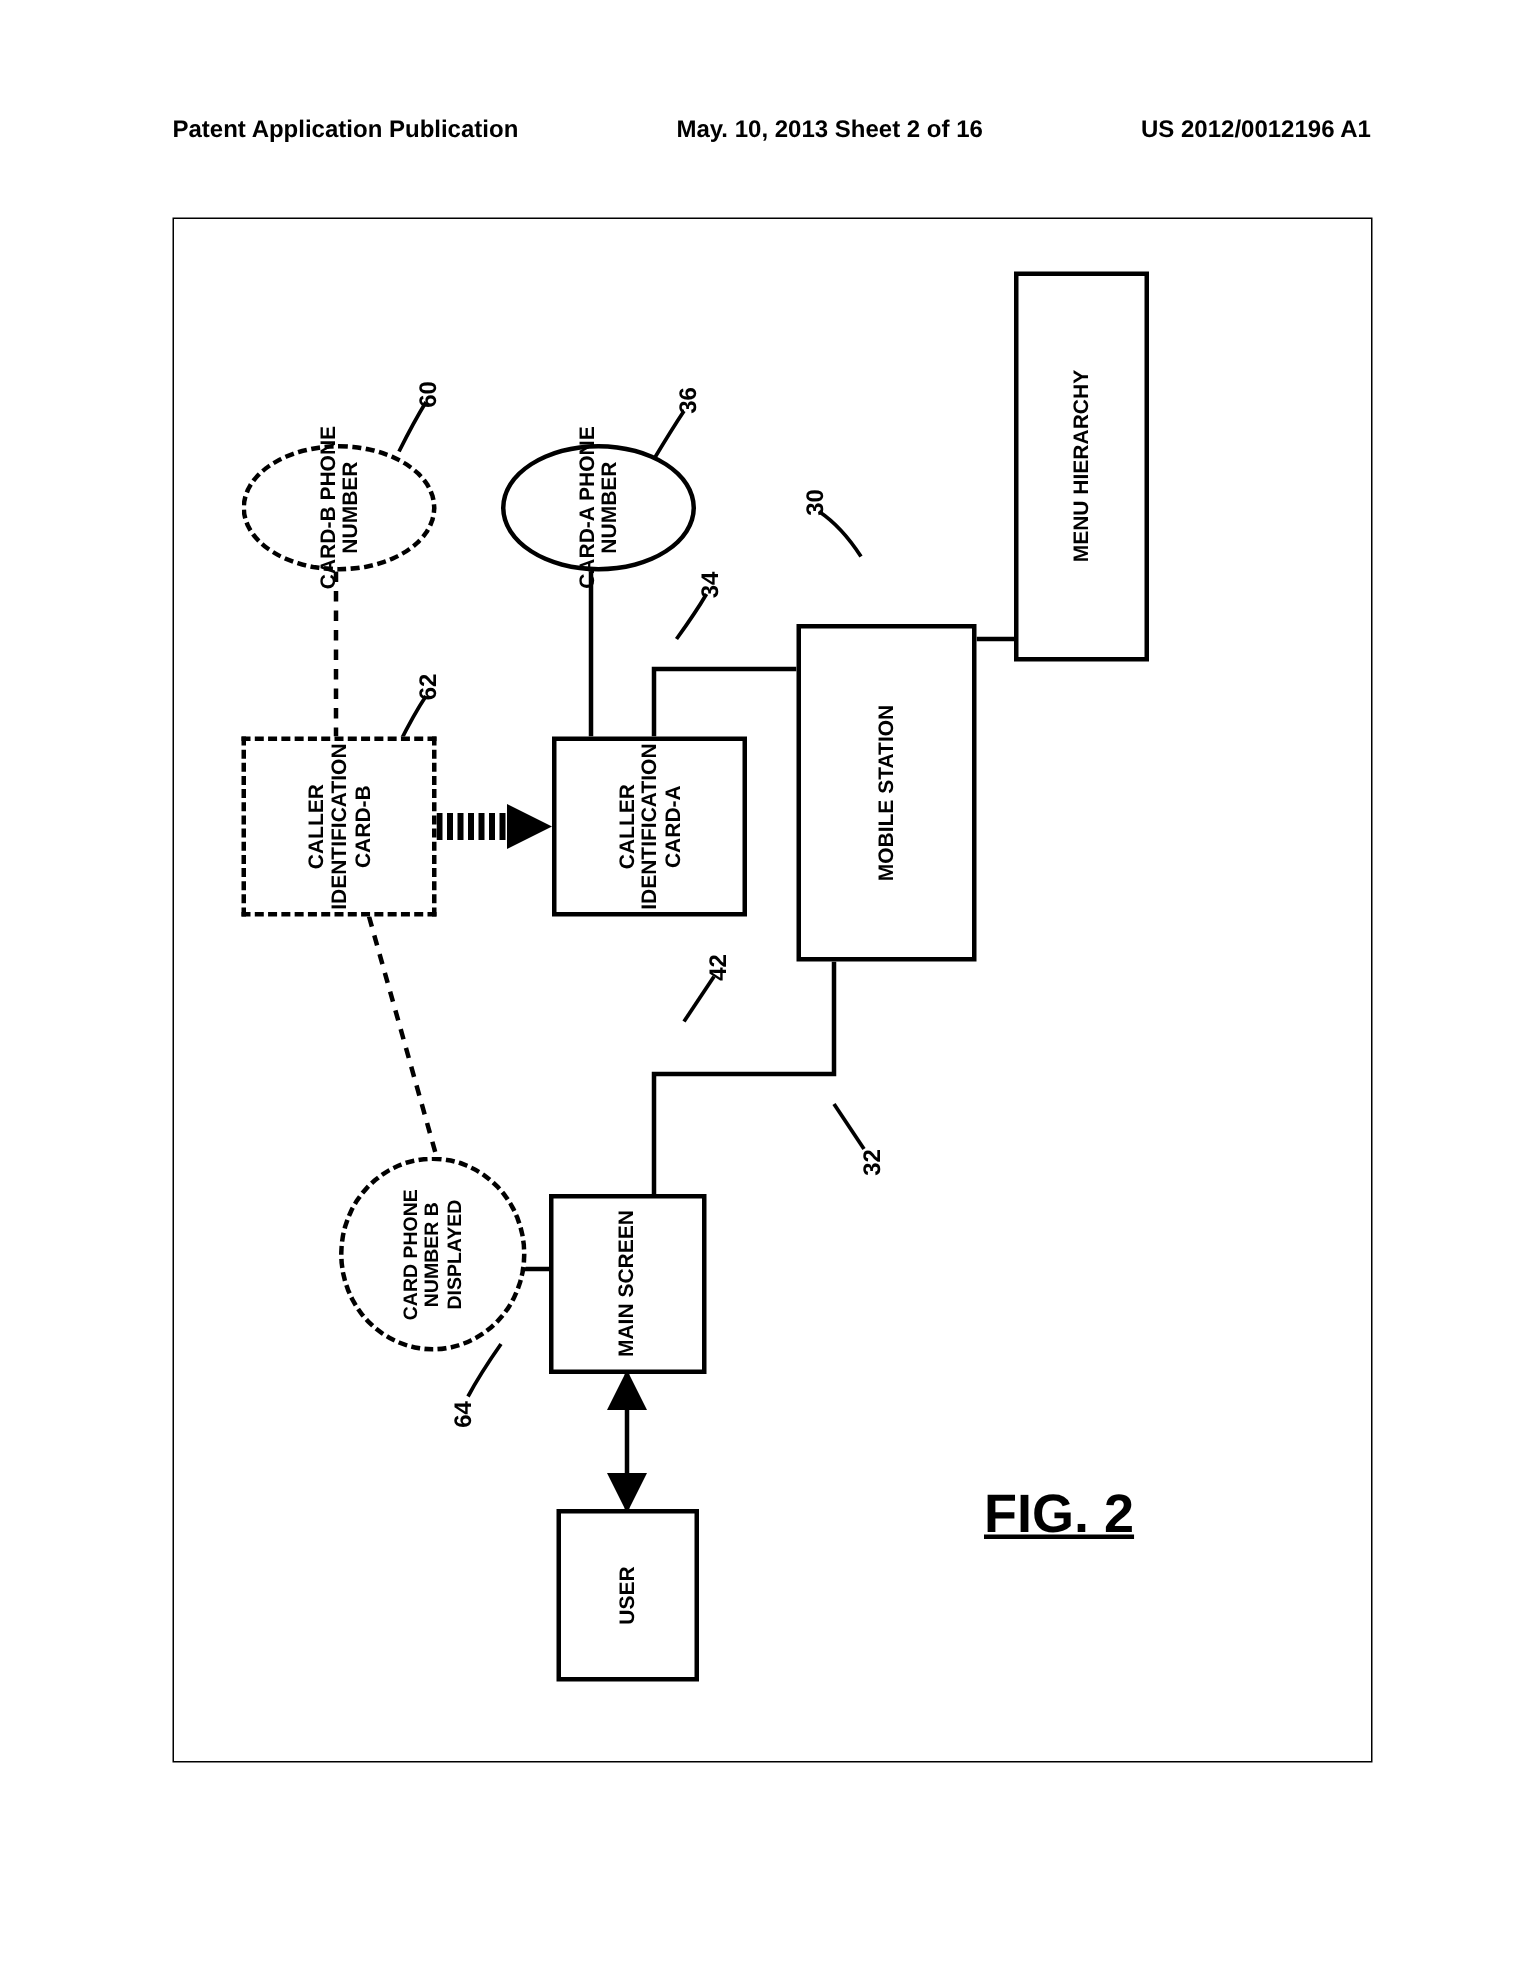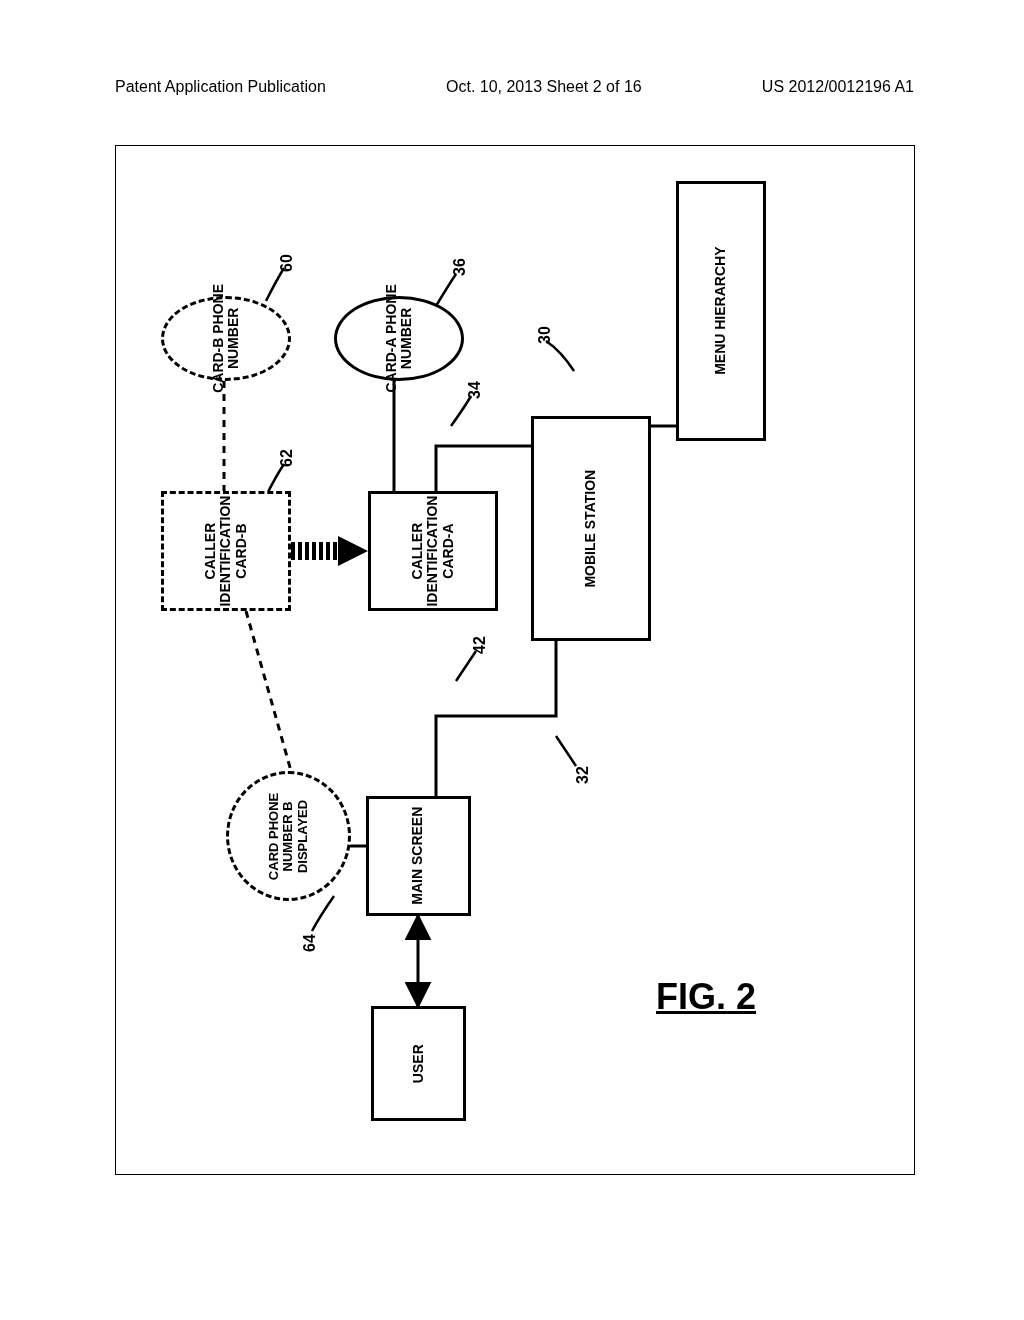--- a/index.html
+++ b/index.html
@@ -13,21 +13,21 @@
   }
   .page-header {
     position: absolute;
     top: 78px;
     left: 0;
     width: 1024px;
     padding: 0 110px 0 115px;
     display: flex;
     justify-content: space-between;
     font-size: 16px;
-    font-weight: normal;
+    font-weight: bold;
   }
   .diagram-frame {
     position: absolute;
     left: 115px;
     top: 145px;
     width: 800px;
     height: 1030px;
     border: 1px solid #000;
   }
   .node {
@@ -64,20 +64,21 @@
     top: 0;
     width: 800px;
     height: 1030px;
     pointer-events: none;
   }
   .fig-label {
     position: absolute;
     font-weight: bold;
     font-size: 36px;
     text-decoration: underline;
+    margin-top: 12px;
   }
   .ref-label {
     position: absolute;
     font-weight: bold;
     font-size: 16px;
   }
   
   .rot {
     transform: rotate(-90deg);
     transform-origin: center center;
@@ -87,21 +88,21 @@
     display: flex;
     flex-direction: column;
     align-items: center;
   }
 </style>
 </head>
 <body>
 
 <div class="page-header">
   <span>Patent Application Publication</span>
-  <span>Oct. 10, 2013  Sheet 2 of 16</span>
+  <span>May. 10, 2013  Sheet 2 of 16</span>
   <span>US 2012/0012196 A1</span>
 </div>
 
 <div class="diagram-frame">
 
   <svg class="wires" viewBox="0 0 800 1030">
     <defs>
       <marker id="arrow" viewBox="0 0 10 10" refX="9" refY="5" markerWidth="9" markerHeight="9" orient="auto-start-reverse">
         <path d="M 0 0 L 10 5 L 0 10 z" fill="#000"></path>
       </marker>

